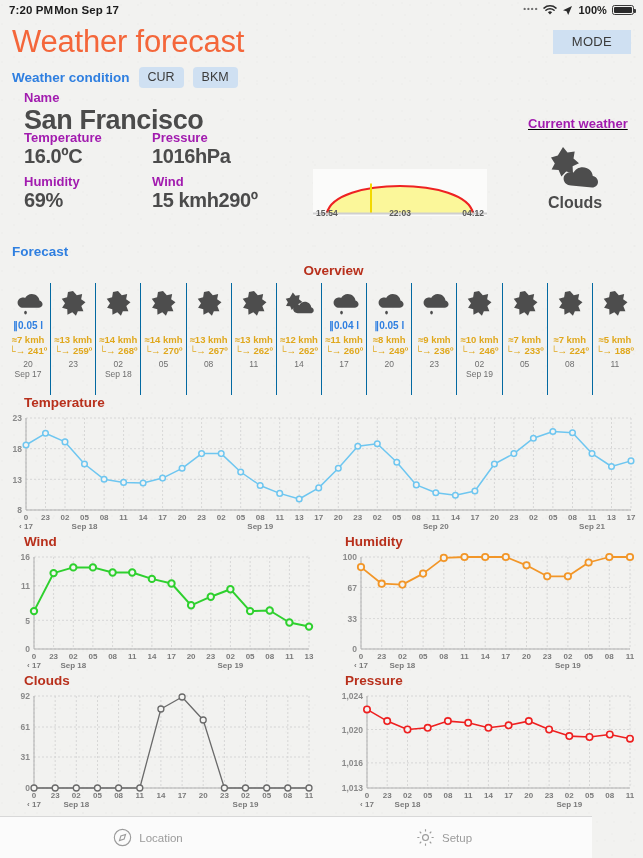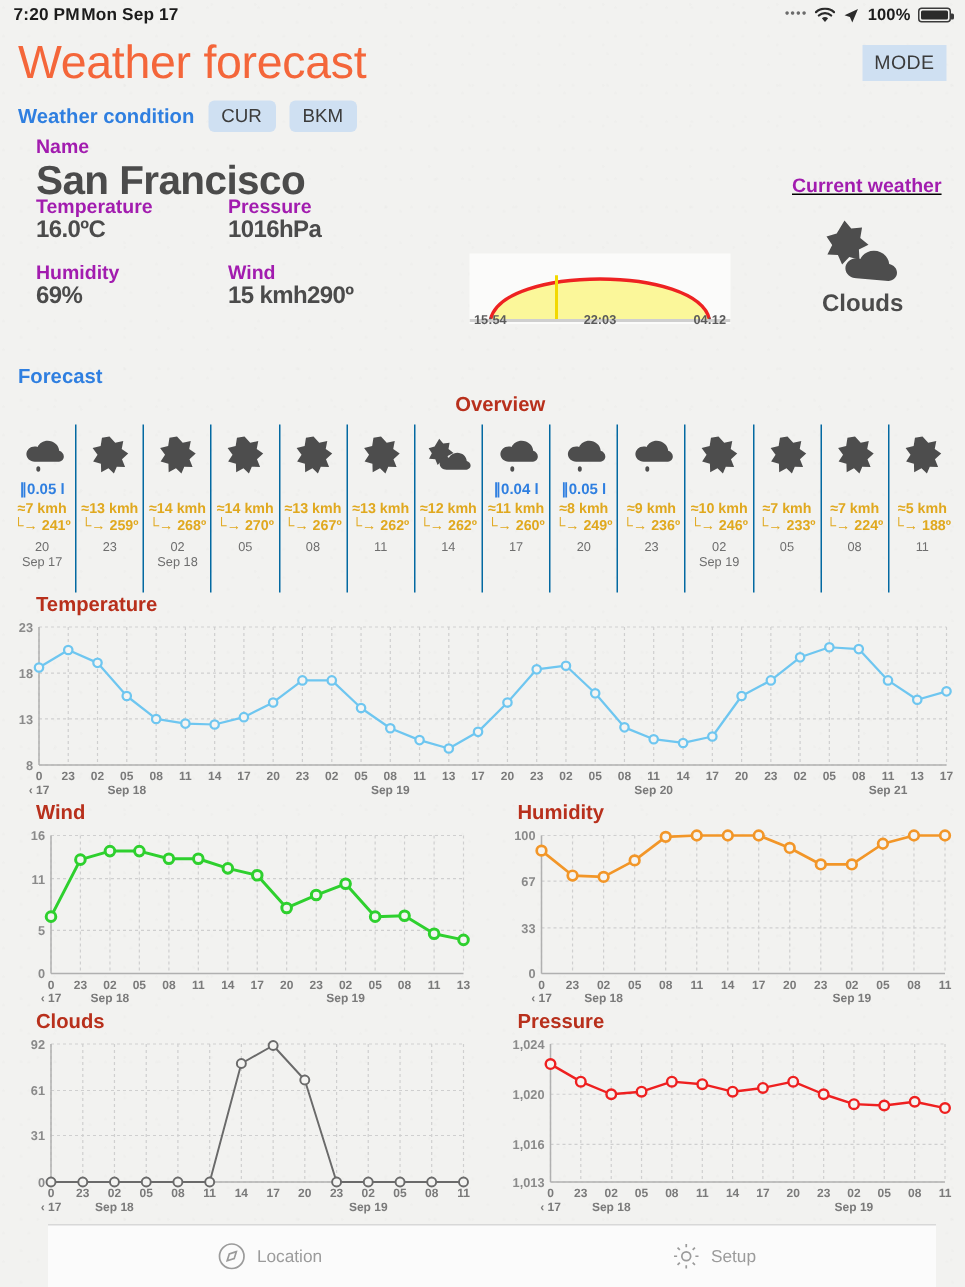--- a/index.html
+++ b/index.html
@@ -38,30 +38,30 @@
   }
   .sb-batt i { display:block; height:100%; width:100%; background:#2b2b2b; border-radius:1px; }
 
   
   .header { height: 44px; display: flex; align-items: center; padding: 0 12px; }
   .app-title {
     font-size: 31px; color: #f4663a; font-weight: 400; letter-spacing: -.2px;
   }
   .mode-btn {
     margin-left: auto; background: #cfe0f2; color: #3b3b3b;
-    font-size: 13px; padding: 4px 8px 5px; border-radius: 0;
+    font-size: 13px; padding: 4px 19px 5px; border-radius: 0;
     letter-spacing: .3px;
     text-align: right;
   }
 
   
   .sec-blue { color: #2f7fe0; font-size: 13.5px; font-weight: bold; }
   .sec-red  { color: #b8301c; font-size: 13.5px; font-weight: bold; }
   .lbl-red  { color: #a21caf; font-size: 13px; font-weight: bold; }
-  .val-big  { color: #4b4b4b; font-size: 16px; font-weight: bold; letter-spacing: -.4px; }
+  .val-big  { color: #4b4b4b; font-size: 20px; font-weight: bold; letter-spacing: -.4px; }
   .val-name { color: #4b4b4b; font-size: 27px; font-weight: bold; letter-spacing: -.4px; }
 
   .cond-head { display: flex; align-items: center; gap: 9px; padding: 3px 0 0 12px; }
   .pill {
     background: #cfe0f2; color: #3b3b3b; font-size: 12.5px;
     padding: 3px 9px 4px; border-radius: 4px;
   }
 
   .cond-body { position: relative; height: 150px; }
   .fld { position: absolute; }
@@ -104,21 +104,21 @@
   .chart-title { font-size: 13.5px; font-weight: bold; padding-left: 24px; }
   .charts-row { display: flex; }
   .chart-cell { width: 321px; }
   .chart-wide { width: 643px; }
   .chart-svg  { display: block; }
 
   
   .tabbar {
     position: absolute; left: 0; bottom: 0; width: 592px; height: 42px;
     background: #fbfbfb; border-top: 1px solid #d8d8d8;
-    display: flex; align-items: center; margin-left: 32px;
+    display: flex; align-items: center;
   }
   .tab { flex: 1 1 0; display: flex; align-items: center; justify-content: center; gap: 7px; }
   .tab span { font-size: 11.5px; color: #9b9b9b; }
   .tab.active span { color: #a4603a; }
 </style>
 </head>
 <body>
 
 <div class="statusbar">
   <span class="sb-time">7:20 PM</span>

